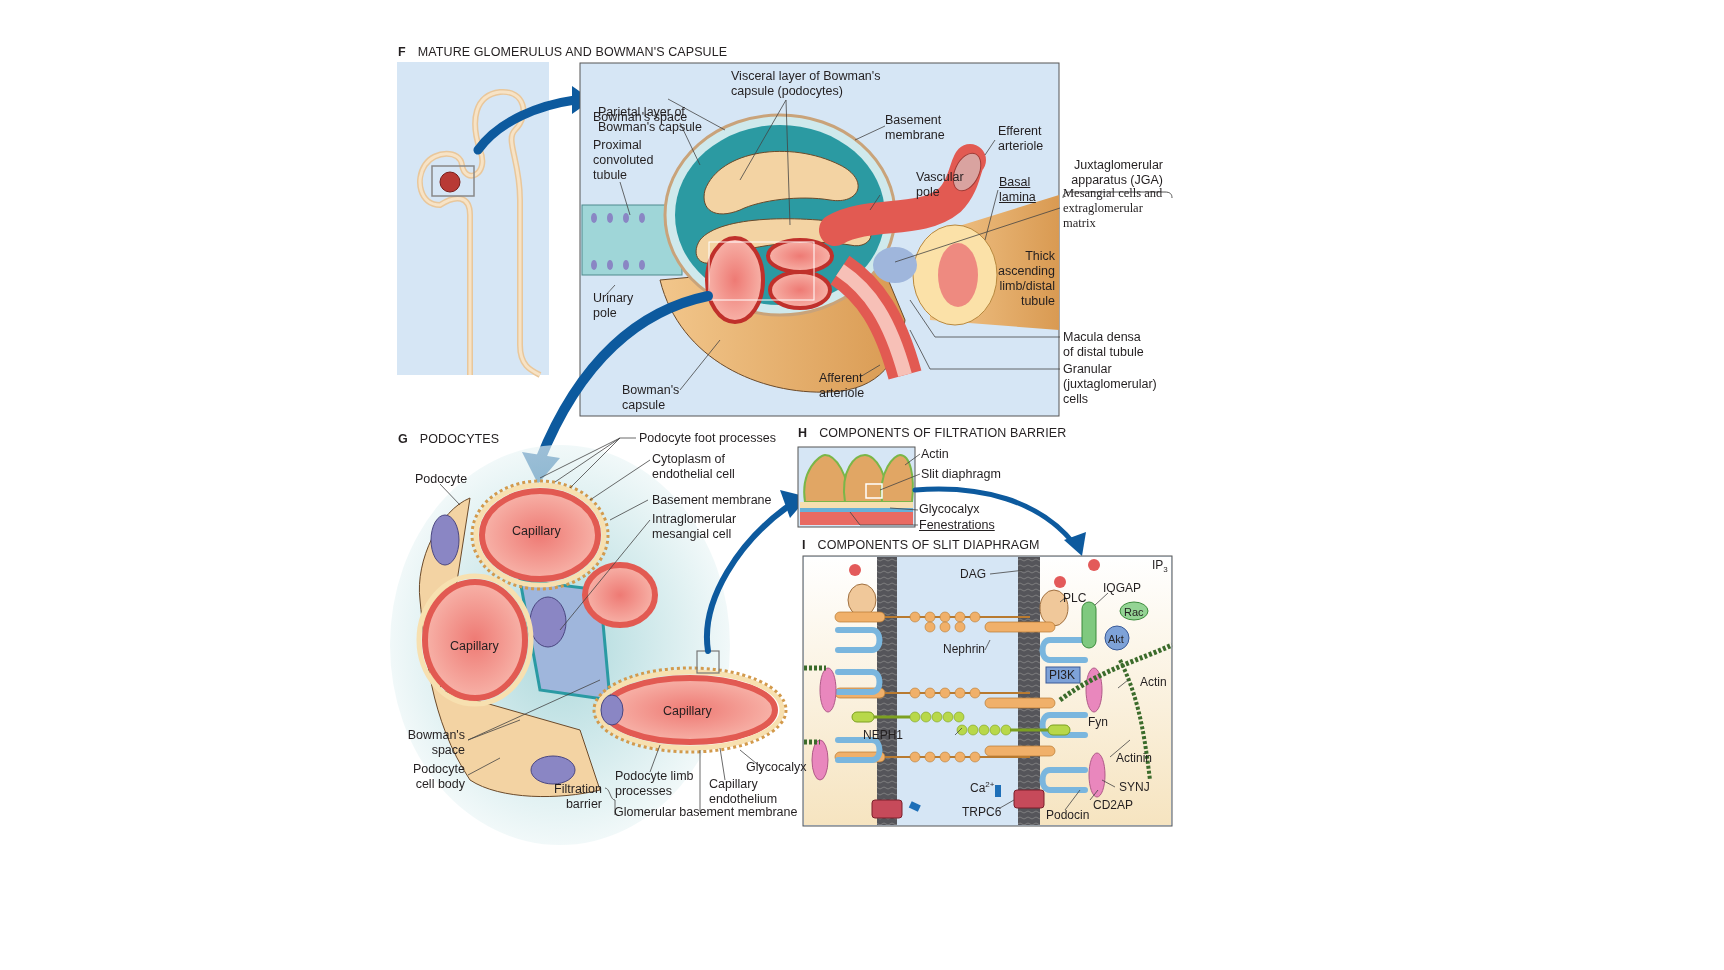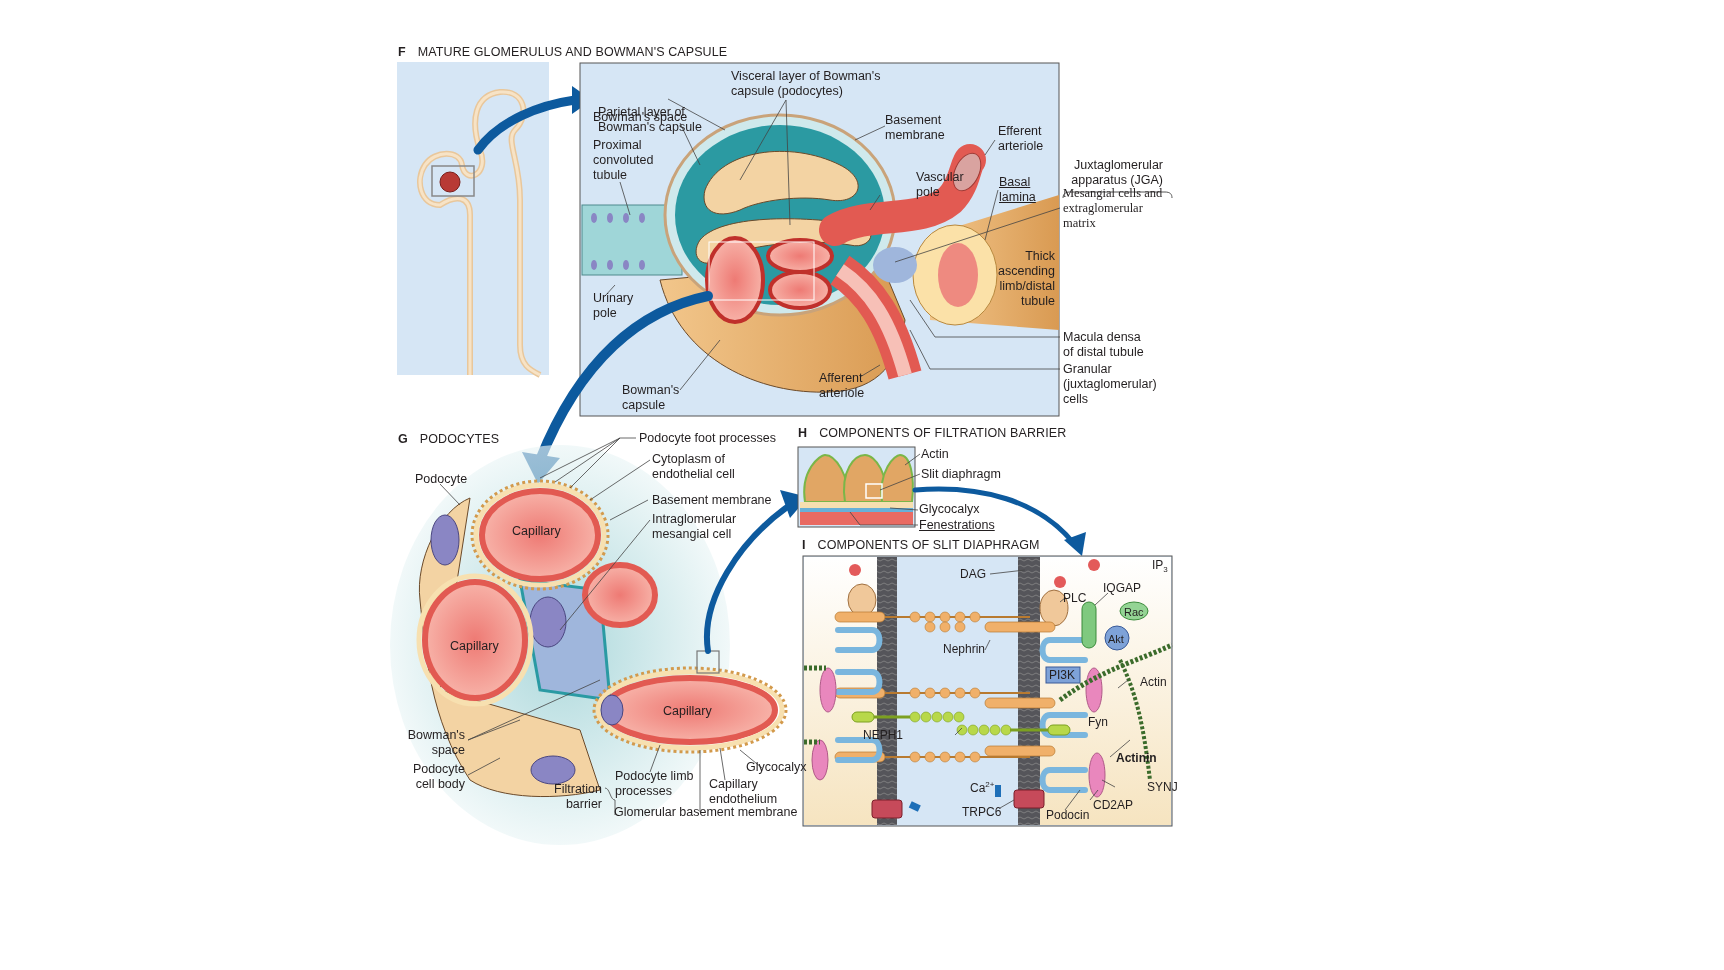--- a/index.html
+++ b/index.html
@@ -363,18 +363,18 @@
 <div class="smlbl" style="left:1152px;top:558px;"><span>IP</span><sub style="font-size:8px">3</sub></div>
 <div class="smlbl" style="left:1063px;top:591px;">PLC</div>
 <div class="smlbl" style="left:1103px;top:581px;">IQGAP</div>
 <div class="smlbl" style="left:1124px;top:605px;font-size:11px;">Rac</div>
 <div class="smlbl" style="left:1108px;top:632px;font-size:11px;">Akt</div>
 <div class="smlbl" style="left:943px;top:642px;">Nephrin</div>
 <div class="smlbl" style="left:1049px;top:668px;">PI3K</div>
 <div class="smlbl" style="left:1140px;top:675px;">Actin</div>
 <div class="smlbl" style="left:1088px;top:715px;">Fyn</div>
 <div class="smlbl" style="left:863px;top:728px;">NEPH1</div>
-<div class="smlbl" style="left:1116px;top:751px;font-weight:bold;">Actinin</div>
+<div class="smlbl" style="left:1116px;top:751px;">Actinin</div>
 <div class="smlbl" style="left:970px;top:778px;"><span>Ca</span><sup style="font-size:8px">2+</sup></div>
-<div class="smlbl" style="left:1119px;top:780px;margin-left:28px;">SYNJ</div>
+<div class="smlbl" style="left:1119px;top:780px;">SYNJ</div>
 <div class="smlbl" style="left:962px;top:805px;">TRPC6</div>
 <div class="smlbl" style="left:1046px;top:808px;">Podocin</div>
 <div class="smlbl" style="left:1093px;top:798px;text-align:right;">CD2AP</div>
 
 </body></html>

